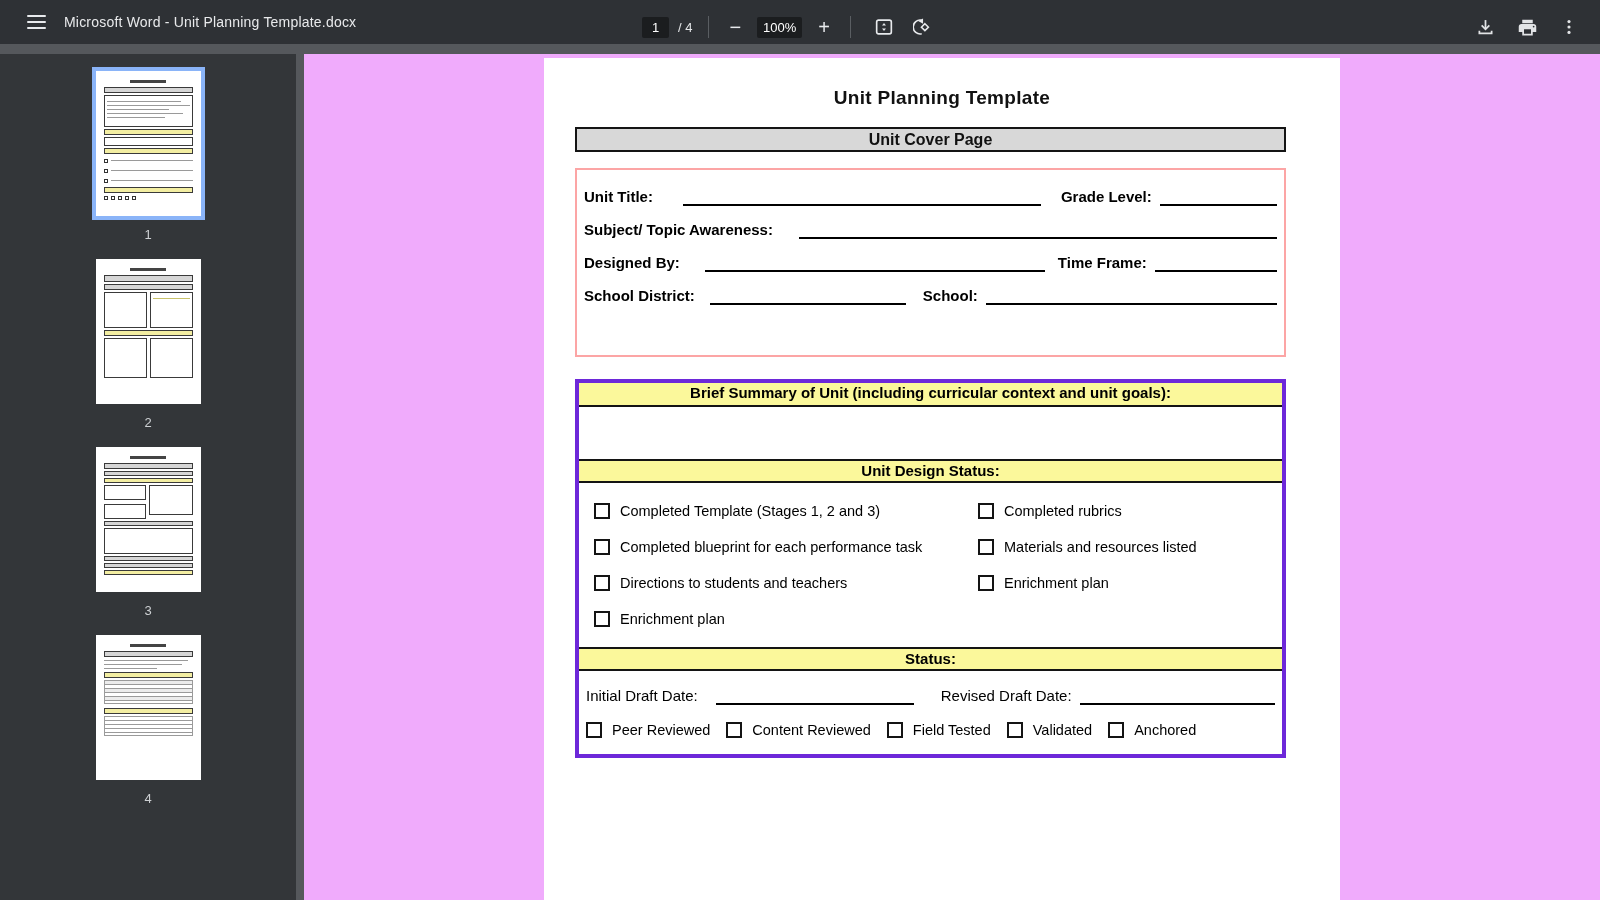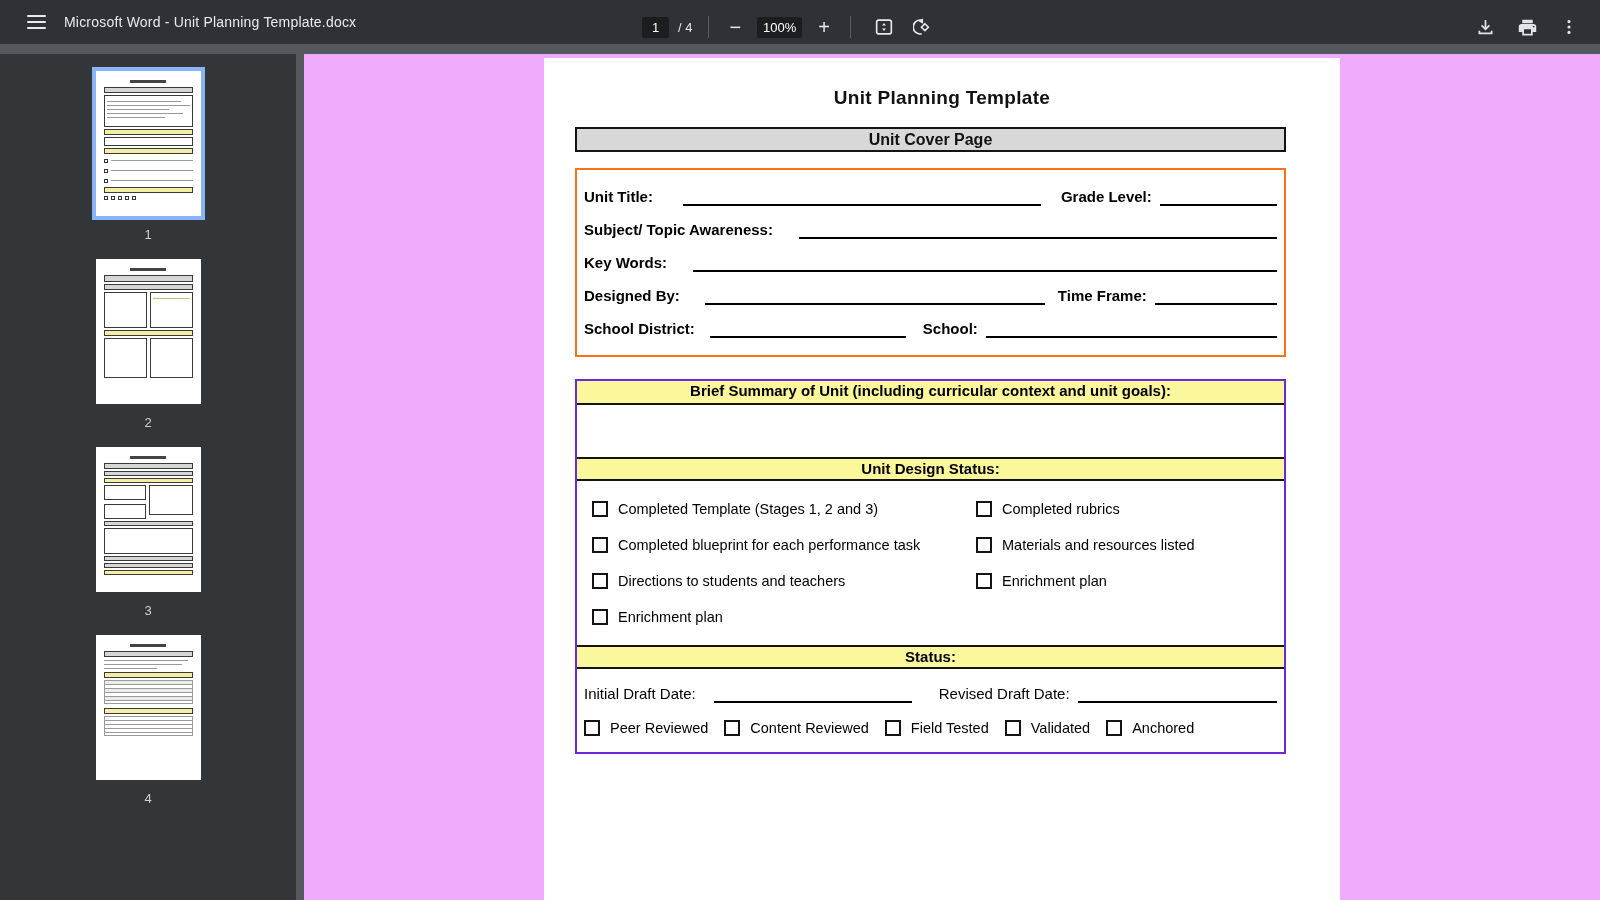--- a/index.html
+++ b/index.html
@@ -53,28 +53,28 @@
             background:#f0abfc; overflow:hidden; }
   .doc-page { position:absolute; left:240px; top:4px; width:796px; height:1100px; background:#fff; }
 
   .doc-title { text-align:center; margin-top:29px; font-size:19px; font-weight:bold; color:#111;
                letter-spacing:.3px; }
   .doc-content { width:711px; margin:18px 0 0 31px; color:#000; }
 
   .gray-head { height:25px; background:#d8d8d8; border:2px solid #141414; text-align:center;
                font-weight:bold; font-size:16px; line-height:21px; color:#111; }
 
-  .info-box { border:2px solid #f97316; margin-top:16px; height:189px; padding:14px 7px 0; }
+  .info-box { border:2px solid #fca5a5; margin-top:16px; height:189px; padding:14px 7px 0; }
   .f-row { display:flex; align-items:flex-end; height:22px; margin-bottom:11px; }
   .lbl  { font-weight:bold; font-size:15px; white-space:nowrap; line-height:18px; }
   .lbl-reg { font-weight:normal; font-size:15px; white-space:nowrap; line-height:18px; }
   .uline { border-bottom:2px solid #000; height:16px; }
   .grow { flex:1 1 auto; }
 
-  .big-table { border:2px solid #6d28d9; margin-top:22px; }
+  .big-table { border:4px solid #6d28d9; margin-top:22px; }
   .yhead { background:#fbf89b; border-top:2px solid #141414; border-bottom:2px solid #141414;
            height:24px; line-height:20px; text-align:center; font-weight:bold; font-size:15px; }
   .yhead:first-child { border-top:none; }
   .summary-space { height:52px; background:#fff; }
 
   .check-area { padding:20px 0 0 15px; display:flex; }
   .check-col-left { width:384px; }
   .check-col-right { flex:1; }
   .citem { display:flex; align-items:center; font-size:14.5px; margin-bottom:20px; }
   .chk { width:16px; height:16px; border:2px solid #141414; background:#fff; margin-right:10px; flex:none; }
@@ -277,24 +277,20 @@
           <span class="lbl">Unit Title:</span>
           <span class="uline" style="width:358px; margin-left:30px;"></span>
           <span class="lbl" style="margin-left:20px;">Grade Level:</span>
           <span class="uline grow" style="margin-left:8px;"></span>
         </div>
         <div class="f-row">
           <span class="lbl">Subject/ Topic Awareness:</span>
           <span class="uline grow" style="margin-left:26px;"></span>
         </div>
         <div class="f-row">
-          <span class="lbl">Key Words:</span>
-          <span class="uline grow" style="margin-left:26px;"></span>
-        </div>
-        <div class="f-row">
           <span class="lbl">Designed By:</span>
           <span class="uline" style="width:340px; margin-left:25px;"></span>
           <span class="lbl" style="margin-left:13px;">Time Frame:</span>
           <span class="uline grow" style="margin-left:8px;"></span>
         </div>
         <div class="f-row">
           <span class="lbl">School District:</span>
           <span class="uline" style="width:196px; margin-left:15px;"></span>
           <span class="lbl" style="margin-left:17px;">School:</span>
           <span class="uline grow" style="margin-left:8px;"></span>

